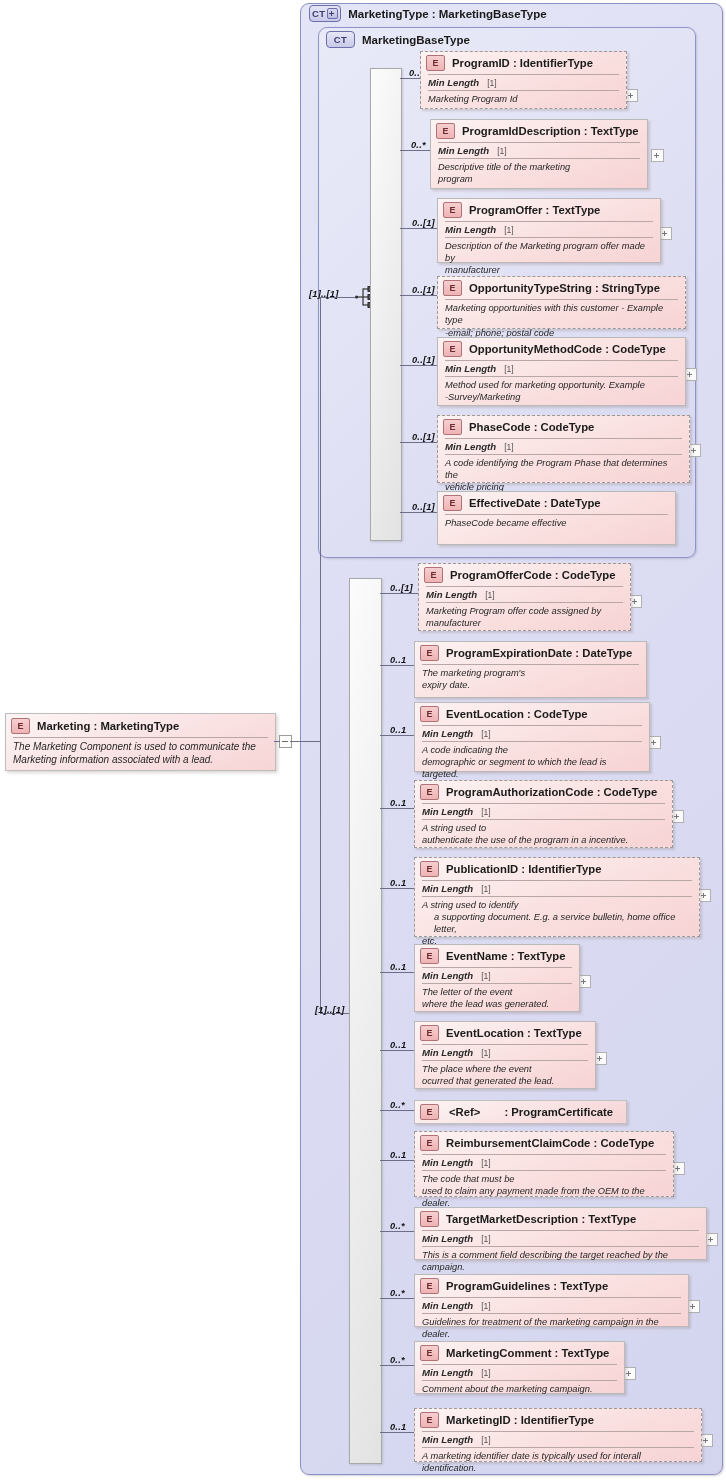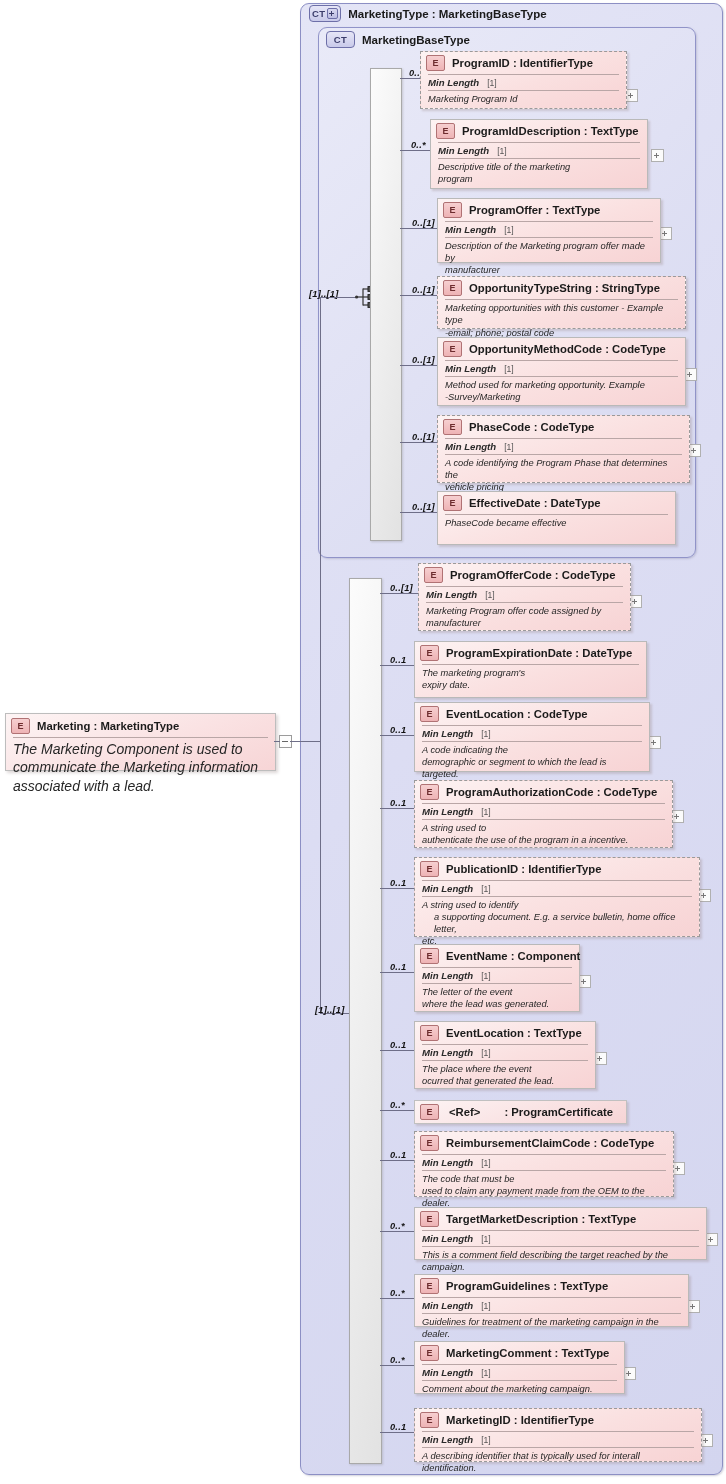--- a/index.html
+++ b/index.html
@@ -164,21 +164,21 @@
     </span>
     <span>MarketingBaseType</span>
   </div>
 
   <div class="root-el" style="left:5px;top:713px;width:269px;height:56px;">
     <div class="el-head" style="padding-top:4px;">
       <span class="e-badge">E</span>
       <span>Marketing : MarketingType</span>
     </div>
     <div class="el-rule"></div>
-    <div class="el-doc" style="font-size:14px;">The Marketing Component is used to communicate the Marketing information associated with a lead.</div>
+    <div class="el-doc" style="font-size:10px;">The Marketing Component is used to communicate the Marketing information associated with a lead.</div>
   </div>
 
   <div class="minusbox" style="left:279px;top:735px;"></div>
 
   <div class="hline" style="left:274px;top:741px;width:6px;"></div>
   <div class="hline" style="left:290px;top:741px;width:30px;"></div>
 
   <div class="vline" style="left:320px;top:297px;height:716px;"></div>
   <div class="hline" style="left:320px;top:297px;width:16px;"></div>
   <div class="hline" style="left:320px;top:1013px;width:36px;"></div>
@@ -456,21 +456,21 @@
         <div class="el-rule"></div>
         <div class="el-doc">
           <div>A string used to identify</div>
           <div class="ind">a supporting document. E.g. a service bulletin, home office letter,</div>
           <div>etc.</div>
         </div>
       </div>
       <div class="el solid" style="left: 414px; top: 944px; width: 164px; height: 66px;">
         <div class="el-head">
           <span class="e-badge">E</span>
-          <span>EventName : Component</span>
+          <span>EventName : TextType</span>
         </div>
         <div class="el-rule"></div>
         <div class="el-facet">
           <span>Min Length</span>
           <span class="card">[1]</span>
         </div>
         <div class="el-rule"></div>
         <div class="el-doc">
           <div>The letter of the event</div>
           <div>where the lead was generated.</div>
@@ -563,18 +563,18 @@
           <span class="e-badge">E</span>
           <span>MarketingID : IdentifierType</span>
         </div>
         <div class="el-rule"></div>
         <div class="el-facet">
           <span>Min Length</span>
           <span class="card">[1]</span>
         </div>
         <div class="el-rule"></div>
         <div class="el-doc">
-          <div>A describing identifier that is typically used for interall identification.</div>
+          <div>A marketing identifier date is typically used for interall identification.</div>
         </div>
       </div>
     </div>
 
 </div>
 
 </body></html>

